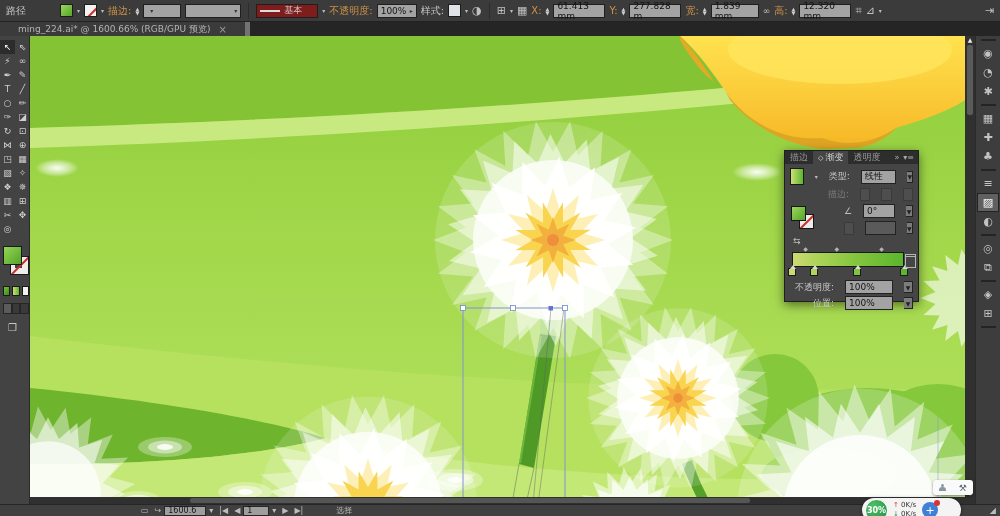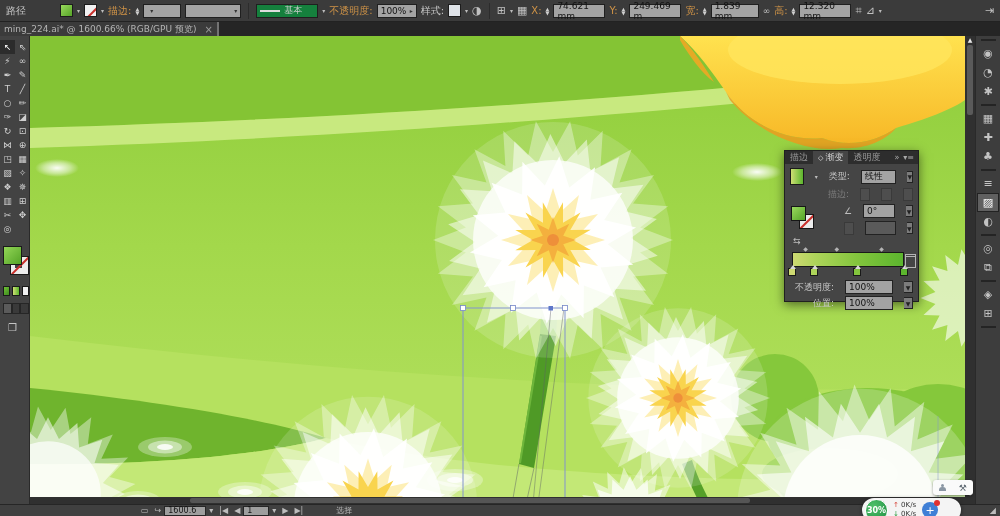--- a/index.html
+++ b/index.html
@@ -18,22 +18,22 @@
   .caret{font-size:6px;color:#bdbdbd;}
   .stepper{display:flex;flex-direction:column;line-height:4px;font-size:5px;color:#cfcfcf;}
   .vbox{background:#a3a3a3;color:#141414;border:1px solid #1f1f1f;height:14px;display:flex;
         align-items:center;padding:0 3px;font-size:9px;box-sizing:border-box;}
   .vbox .caret{color:#333;margin-left:3px;}
   .cb-sep{width:1px;height:16px;background:#2c2c2c;margin:0 3px;}
   .cb-icon{color:#c0c0c0;font-size:11px;}
   .spacer{flex:1;}
   
   #tab-bar{position:absolute;left:0;top:22px;width:1000px;height:14px;background:#252525;display:flex;}
-  .doc-tab{height:14px;background:#3b3b3b;border-right:2px solid #737373;display:flex;align-items:center;
-    gap:8px;padding:0 4px;font-size:9px;color:#b4b4b4;}
+  .doc-tab{height:14px;background:#3b3b3b;border-right:5px solid #737373;display:flex;align-items:center;
+    gap:8px;padding:0 18px;font-size:9px;color:#b4b4b4;}
   .doc-tab .close{color:#9a9a9a;font-size:10px;}
   
   #tools-panel{position:absolute;left:0;top:36px;width:30px;height:468px;background:#434343;
     border-right:1px solid #2a2a2a;box-sizing:border-box;}
   #tool-grid{display:grid;grid-template-columns:15px 15px;padding-top:4px;}
   .tool{height:14px;display:flex;align-items:center;justify-content:center;font-size:9px;color:#cfcfcf;}
   .tool.active{background:#2c2c2c;color:#fff;}
   #fillstroke{position:relative;width:28px;height:36px;margin:8px 0 0 1px;}
   #fs-fill{position:absolute;left:2px;top:2px;width:17px;height:17px;border:1px solid #1a1a1a;
     background:linear-gradient(135deg,#93d657,#54a326);z-index:2;}
@@ -135,21 +135,21 @@
       </span>
     <div class="vbox" style="width:38px">
         <span></span>
         <span class="caret">▾</span>
       </div>
     <div class="vbox" style="width:56px">
         <span></span>
         <span class="caret" style="margin-left:auto">▾</span>
       </div>
     <span class="cb-sep"></span>
-    <div class="vbox" style="width:62px;background:#15803d;color:#ccc">
+    <div class="vbox" style="width:62px;background:#7f1d1d;color:#ccc">
       <span style="display:inline-block;width:20px;height:2px;background:#ddd"></span>
       <span style="margin-left:4px;font-size:9px">基本</span>
     </div>
       <span class="caret">▾</span>
     <span class="cb-label orange">不透明度:</span>
     <div class="vbox" style="width:40px">
         <span>100%</span>
         <span class="caret" style="margin-left:auto">▸</span>
       </div>
     <span class="cb-label">样式:</span>
@@ -159,29 +159,29 @@
     <span class="cb-sep"></span>
     <span class="cb-icon">⊞</span>
       <span class="caret">▾</span>
     <span class="cb-icon">▦</span>
     <span class="cb-label orange">X:</span>
     <span class="stepper">
         <span>▲</span>
         <span>▼</span>
       </span>
     <div class="vbox" style="width:52px">
-        <span>74.621 mm</span>
+        <span>61.413 mm</span>
       </div>
     <span class="cb-label orange">Y:</span>
     <span class="stepper">
         <span>▲</span>
         <span>▼</span>
       </span>
     <div class="vbox" style="width:52px">
-        <span>249.469 m</span>
+        <span>277.828 m</span>
       </div>
     <span class="cb-label orange">宽:</span>
     <span class="stepper">
         <span>▲</span>
         <span>▼</span>
       </span>
     <div class="vbox" style="width:48px">
         <span>1.839 mm</span>
       </div>
     <span class="cb-icon" style="font-size:9px">∞</span>

